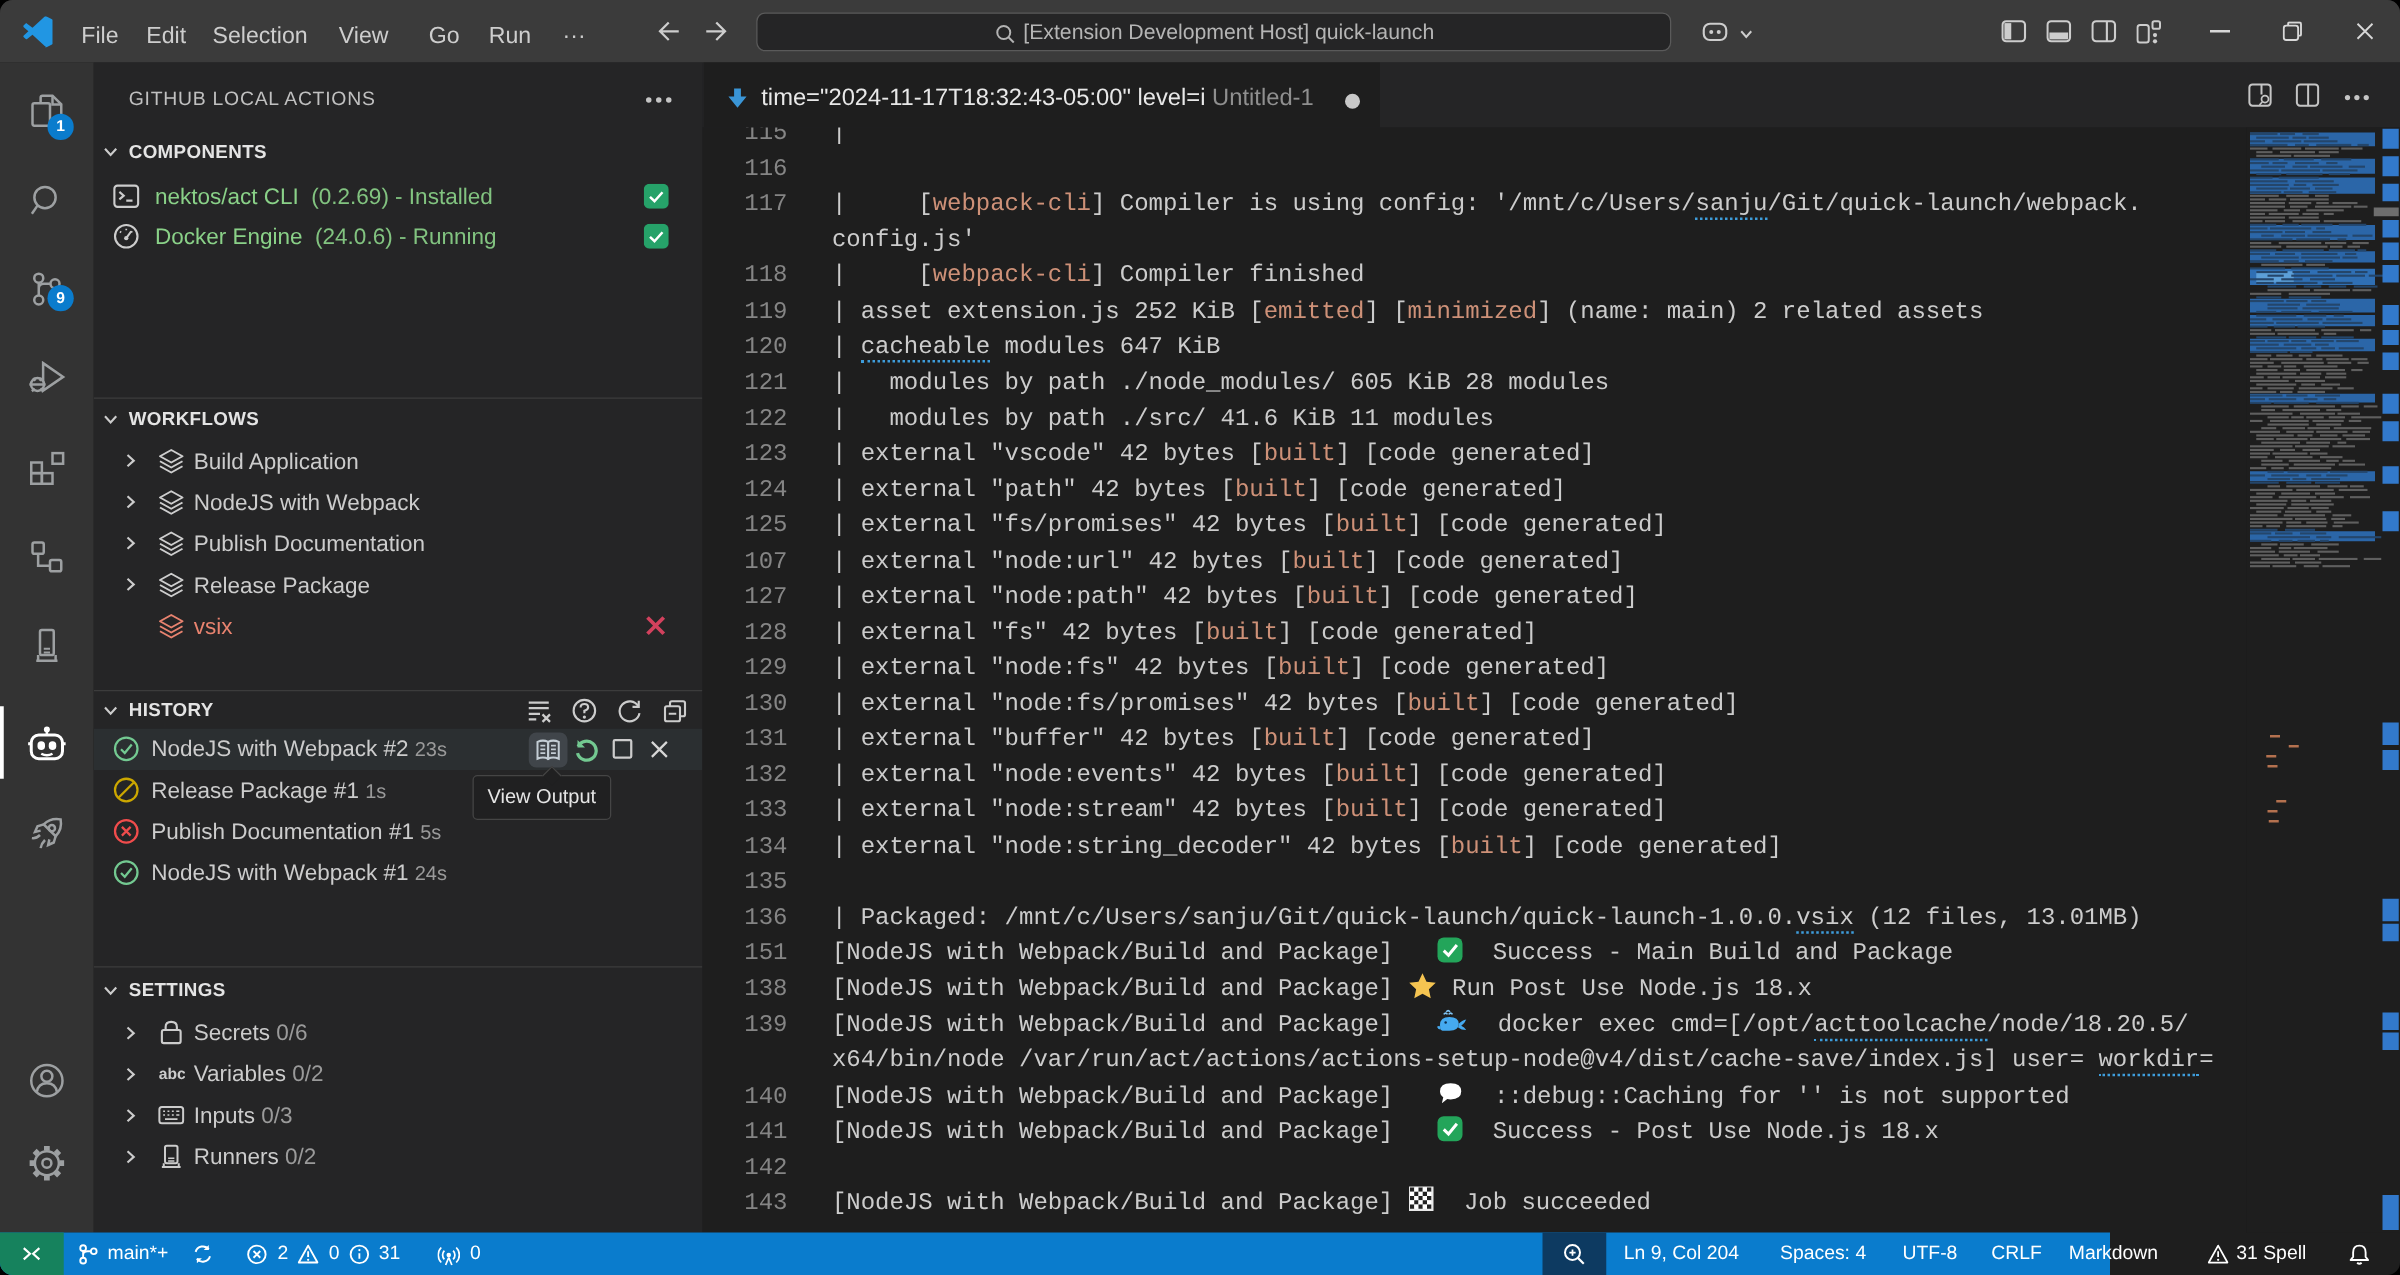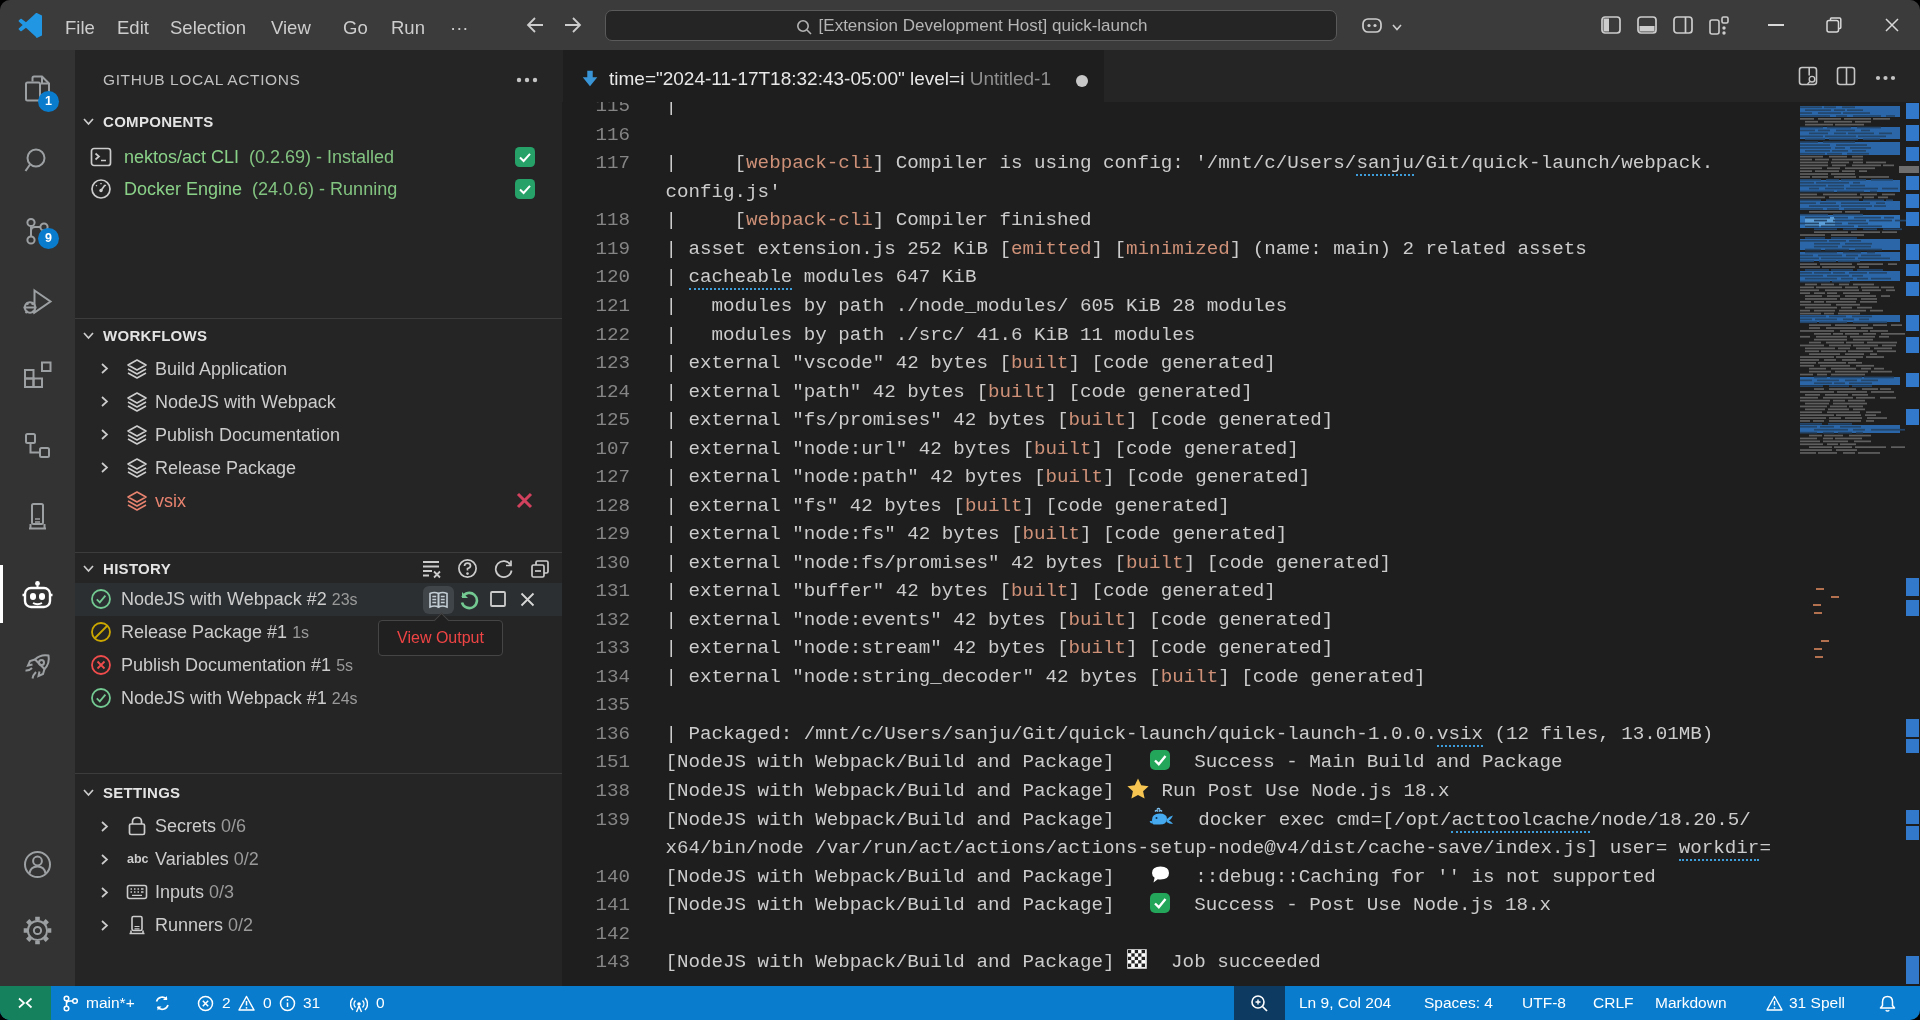--- a/index.html
+++ b/index.html
@@ -27,23 +27,23 @@
 
 #editor{position:absolute;left:562px;top:102px;width:1235px;height:884px;background:#1e1e1e;overflow:hidden;}
 .erow{position:absolute;white-space:pre;font-family:"Liberation Mono",monospace;font-size:19.2px;line-height:28.53px;color:#cccccc;}
 .erow svg{display:inline-block;}
 .lnum{position:absolute;font-family:"Liberation Mono",monospace;font-size:19.2px;line-height:28.53px;color:#858585;text-align:right;width:60px;}
 .org{color:#ce9178;}
 .sq{border-bottom:2px dotted #3e9ddb;}
 
 #minimap{position:absolute;left:1797px;top:102px;width:123px;height:884px;background:#1e1e1e;}
 
-#statusbar{position:absolute;left:0;top:986px;width:1920px;height:34px;background:#0a7ccd;color:#fff;font-size:15.5px;}
+#statusbar{position:absolute;left:0;top:986px;width:1688px;height:34px;background:#0a7ccd;color:#fff;font-size:15.5px;}
 .stitem{position:absolute;top:0;height:34px;line-height:34px;color:#fff;font-size:15.5px;white-space:nowrap;}
-#tooltip{position:absolute;left:378px;top:570px;width:125px;height:36px;background:#202021;border:1px solid #454545;border-radius:4px;color:#ef4444;font-size:16px;text-align:center;line-height:34px;z-index:30;}
+#tooltip{position:absolute;left:378px;top:570px;width:111px;height:36px;background:#202021;border:1px solid #454545;border-radius:4px;color:#e5e5e5;font-size:16px;text-align:center;line-height:34px;z-index:30;}
 #tooltip:before{content:"";position:absolute;left:57px;top:-6px;width:10px;height:10px;background:#202021;border-left:1px solid #454545;border-top:1px solid #454545;transform:rotate(45deg);}
 </style></head><body>
 <div id="win">
 <div id="titlebar">
 <div class="abs" style="left:17px;top:13px">
         <svg width="25" height="25" viewBox="0 0 25 25" style="">
           <g transform="scale(0.25)">
             <path fill="#2196e3" d="M75.9 99.9c1.1.4 2.4.4 3.5-.2l20.5-9.9c1.3-.6 2.1-1.9 2.1-3.3V13.5c0-1.4-.8-2.7-2.1-3.3L79.4.3c-1.4-.7-3.1-.5-4.3.5L35.9 36.5 18.8 23.6c-1.6-1.2-3.8-1.1-5.3.2l-5.5 5c-1.8 1.6-1.8 4.4 0 6L22.8 48 8 61.2c-1.8 1.6-1.8 4.4 0 6l5.5 5c1.5 1.3 3.7 1.4 5.3.2l17.1-12.9 39.2 35.7c1 .9 2.2 1.2 3.4.7zM76.2 27.3L46.5 50l29.7 22.7z"></path>
           </g>
         </svg>

